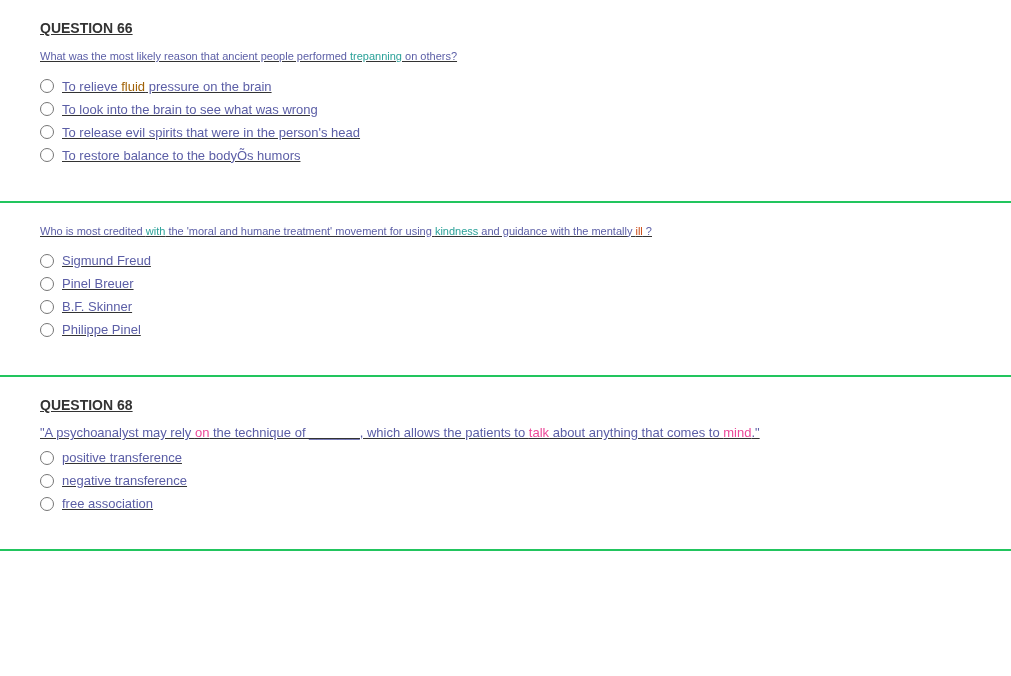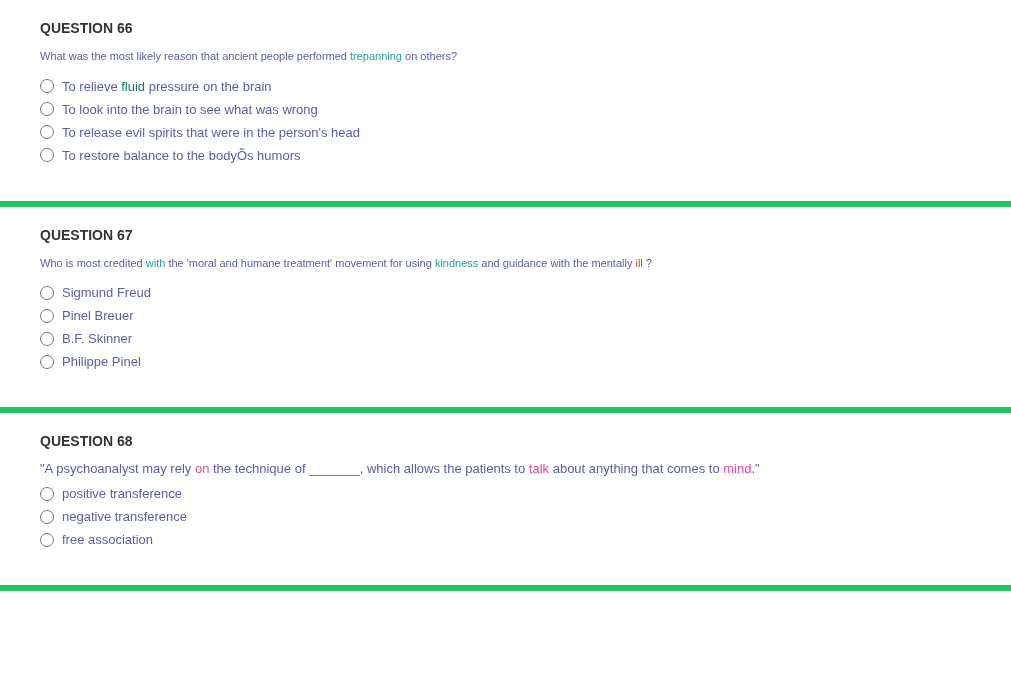--- a/index.html
+++ b/index.html
@@ -12,21 +12,22 @@
       font-family: Arial, sans-serif;
       font-size: 14px;
       background: #fff;
       color: #333;
       width: 1011px;
       min-height: 676px;
     }
 
     .question-block {
       padding: 20px 40px 30px 40px;
-      border-bottom: 6px solid #22c55e;
+      border-bottom: 2px solid #22c55e;
+      text-decoration: underline;
     }
 
     .question-label {
       font-weight: bold;
       font-size: 14px;
       color: #333;
       margin-bottom: 12px;
     }
 
     .question-text {
@@ -63,21 +64,21 @@
       height: 14px;
       accent-color: #333;
       flex-shrink: 0;
     }
 
     .option-label {
       color: #5b5ea6;
     }
 
     .option-label .highlight-teal {
-      color: #0f766e;
+      color: #a16207;
     }
 
     .q68-text {
       font-size: 13px;
       color: #5b5ea6;
       margin-bottom: 10px;
     }
     .q68-text .highlight-teal {
       color: #ec4899;
     }
@@ -104,21 +105,20 @@
       <span class="option-label">To release evil spirits that were in the person's head</span>
     </li>
     <li class="option-item">
       <input type="radio" name="q66" style="">
       <span class="option-label">To restore balance to the bodyÕs humors</span>
     </li>
   </ul>
 </div>
 
 <div class="question-block">
-  <div class="question-label">QUESTION 67</div>
   <div class="question-text">
     Who is most credited <span class="highlight-teal">with</span> the 'moral and humane treatment' movement for using <span class="highlight-teal">kindness</span> and guidance with the mentally <span class="highlight-orange">ill</span> ?
   </div>
   <ul class="options-list">
     <li class="option-item">
       <input type="radio" name="q67" style="">
       <span class="option-label">Sigmund Freud</span>
     </li>
     <li class="option-item">
       <input type="radio" name="q67" style="">

